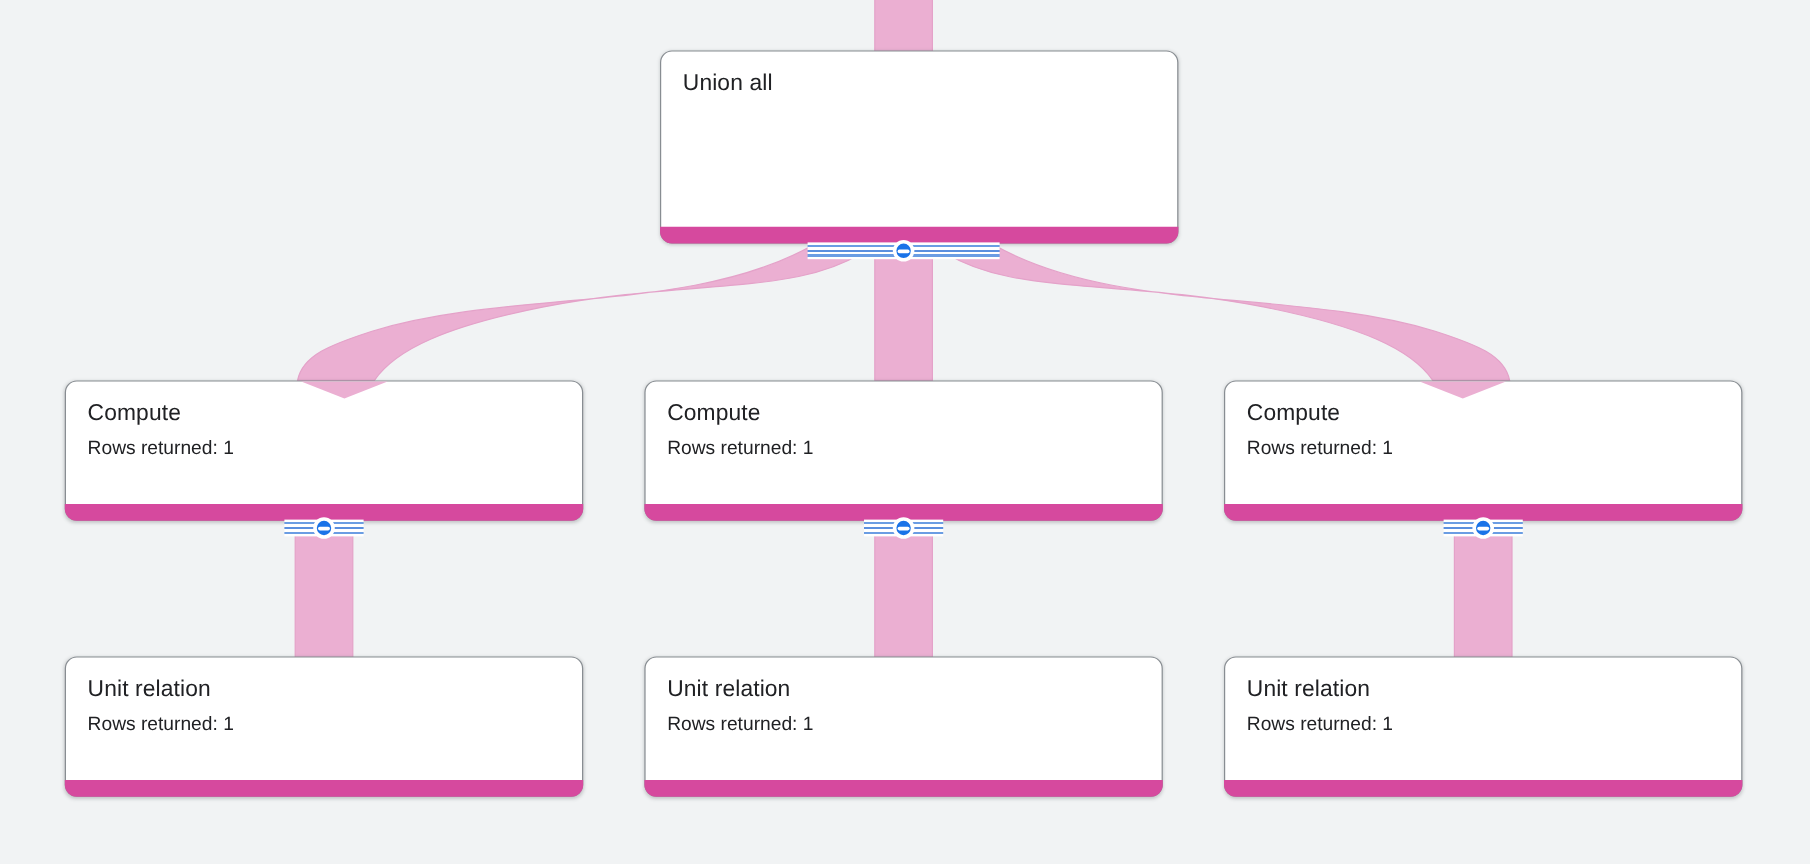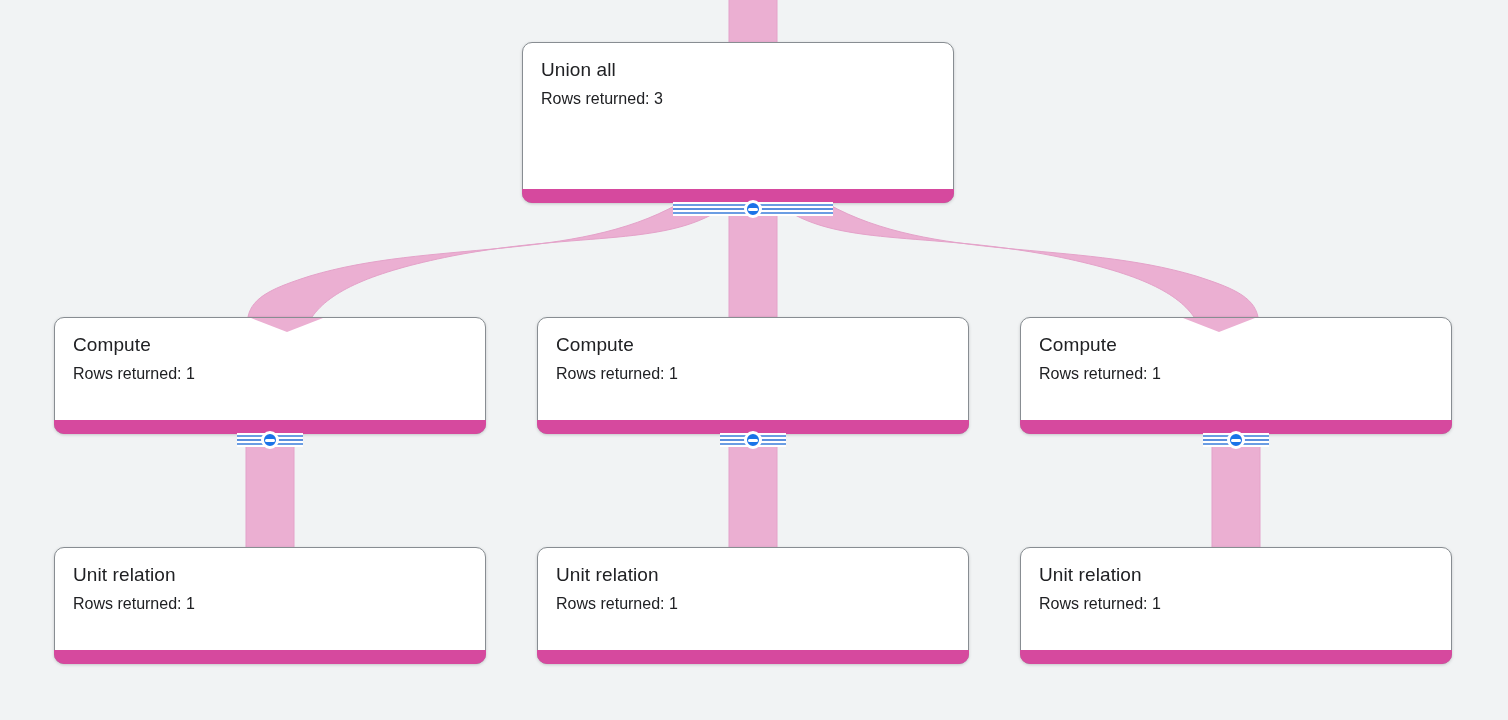--- a/index.html
+++ b/index.html
@@ -145,23 +145,22 @@
              L 1194 317
              C 1176 291, 1134 272, 1054 256
              C 926 231, 834 248, 778 204
              Z"></path>
 
     <rect class="edge-fill" x="246" y="434" width="48" height="114"></rect>
     <rect class="edge-fill" x="729" y="434" width="48" height="114"></rect>
     <rect class="edge-fill" x="1212" y="434" width="48" height="114"></rect>
   </svg>
 
-  <div class="node" style="left:522px; top:42px; height:161px;">
+  <div class="node" style="left:550px; top:42px; height:161px;">
     <div class="node-title">Union all</div>
-    <div class="node-rows">Rows returned: 3</div>
     <div class="bottom-bar"></div>
   </div>
 
   <div class="node" style="left:54px; top:317px; height:117px;">
     <div class="node-title">Compute</div>
     <div class="node-rows">Rows returned: 1</div>
     <div class="bottom-bar"></div>
   </div>
 
   <div class="node" style="left:537px; top:317px; height:117px;">

